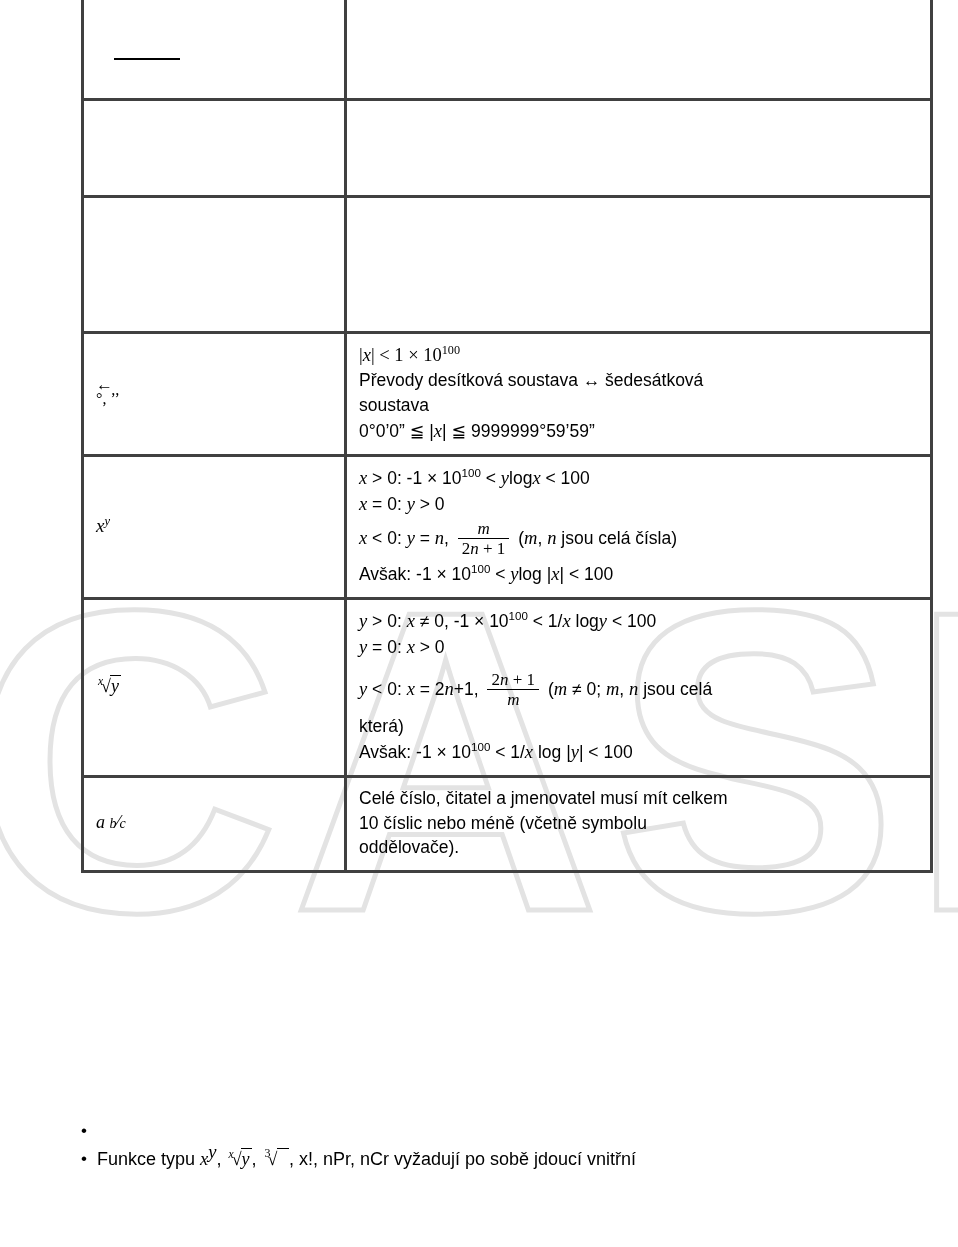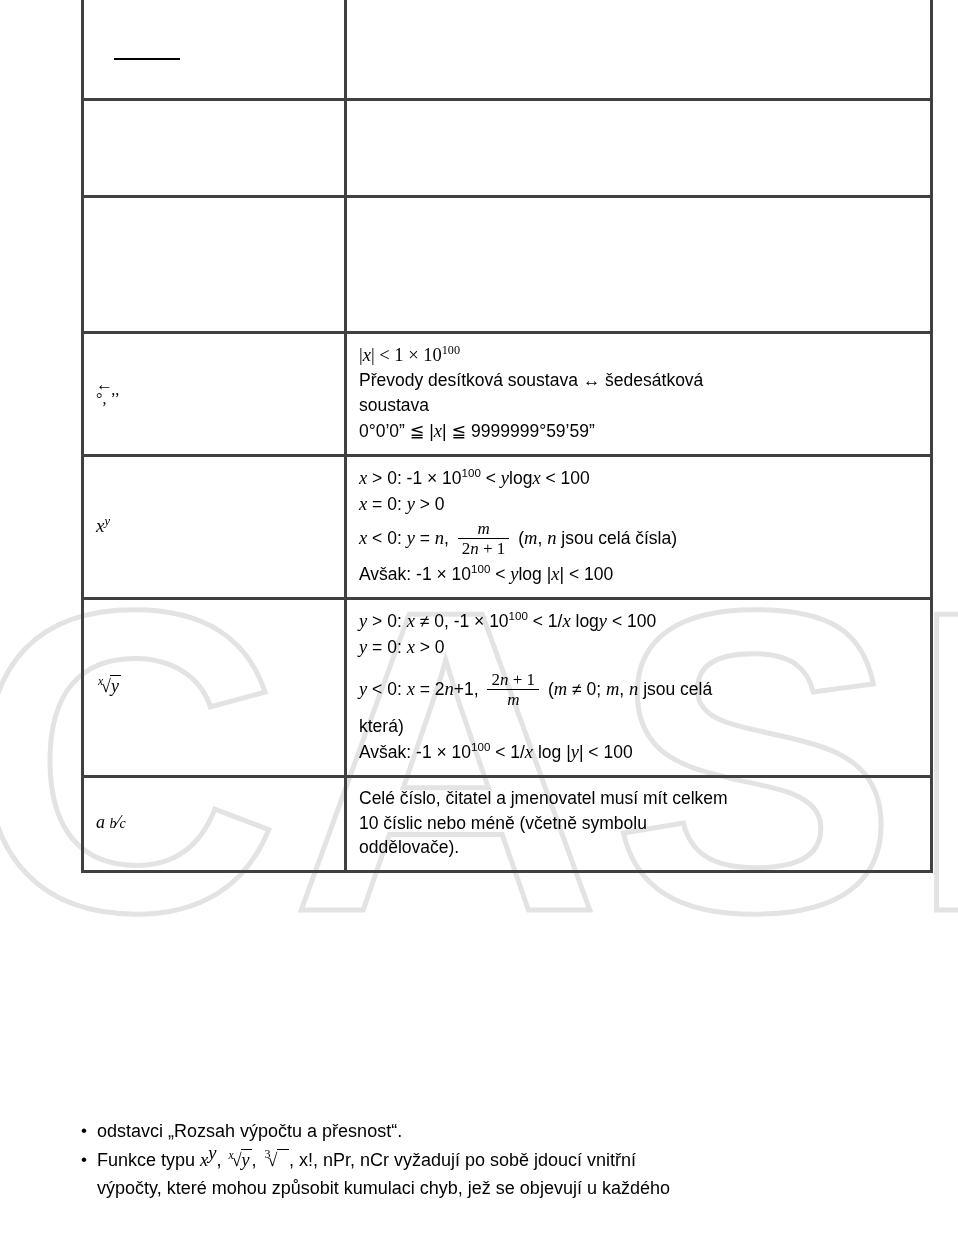--- a/index.html
+++ b/index.html
@@ -330,25 +330,23 @@
         </td>
       </tr>
 
     </tbody>
   </table>
 
   <div class="notes">
     <div class="note">
       <span class="bullet">•</span>
       <span class="txt">
-        <span class="cont">odstavci „Rozsah výpočtu a přesnost“.</span>
       </span>
     </div>
     <div class="note">
       <span class="bullet">•</span>
       <span class="txt">
         <span><span>Funkce typu </span><i>x</i><sup class="exp"><i>y</i></sup>, <span class="radical"><span class="idx">x</span><span class="rad">√</span><span class="rad-body">y</span></span>, <span class="rad3"><span class="idx3">3</span><span class="rad">√</span><span style="border-top:1.1px solid #000;padding:0 6px 0 1px;">&nbsp;</span></span><span>, x!, nPr, nCr vyžadují po sobě jdoucí vnitřní</span></span>
-        <span class="cont">výpočty, které mohou způsobit kumulaci chyb, jež se objevují u každého</span>
       </span>
     </div>
   </div>
 
 </div>
 
 </body></html>

